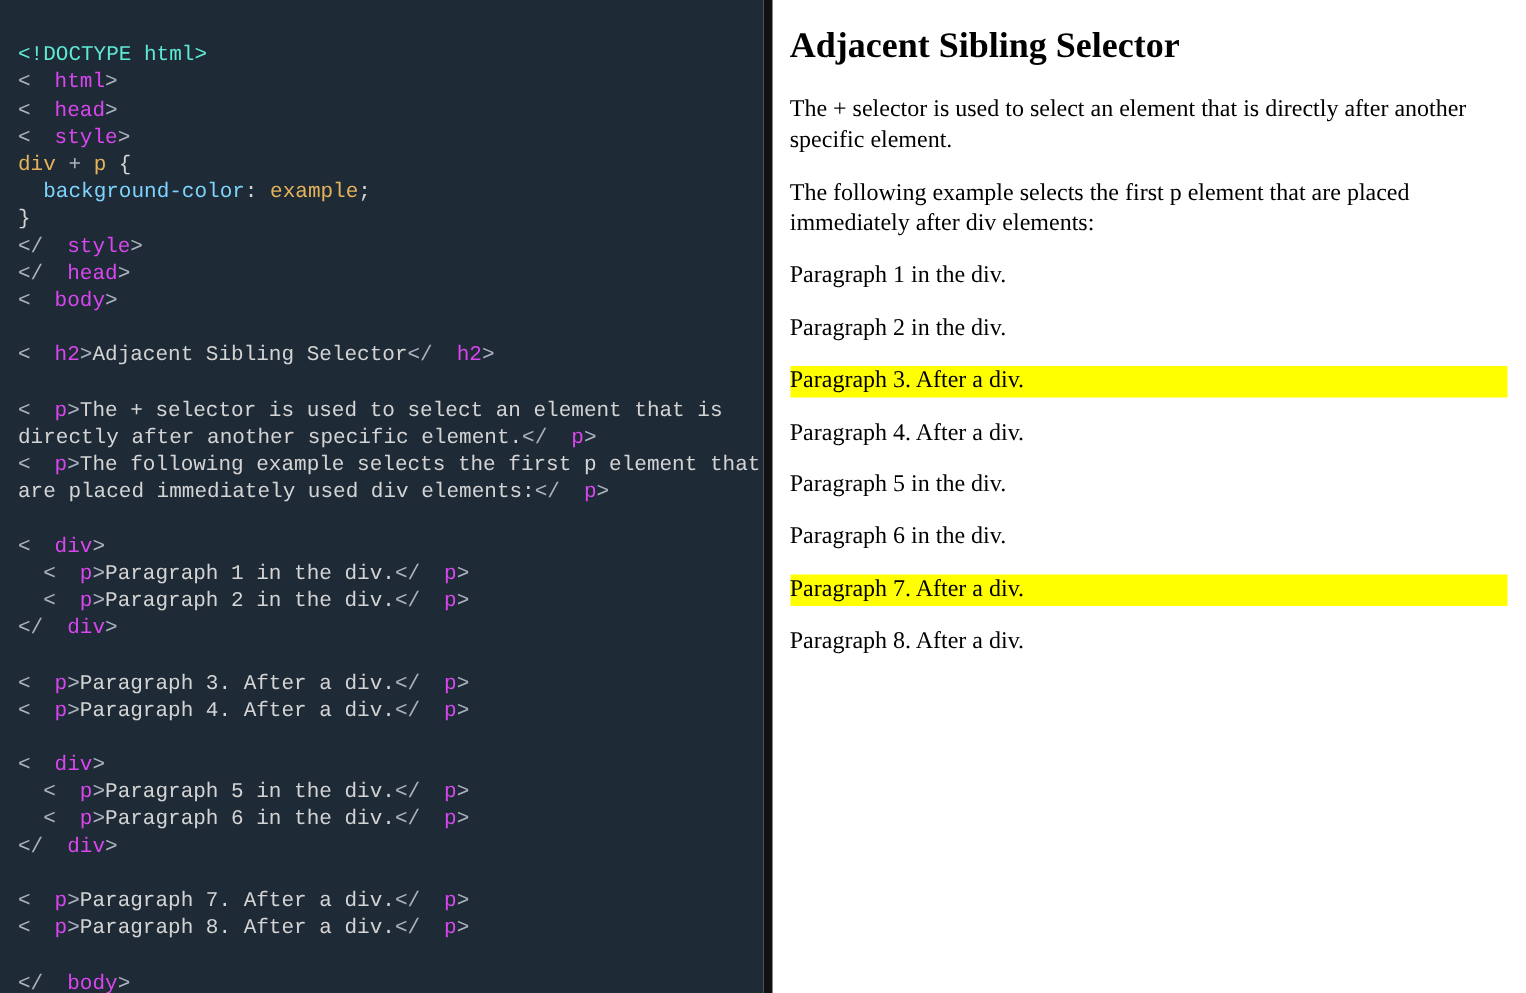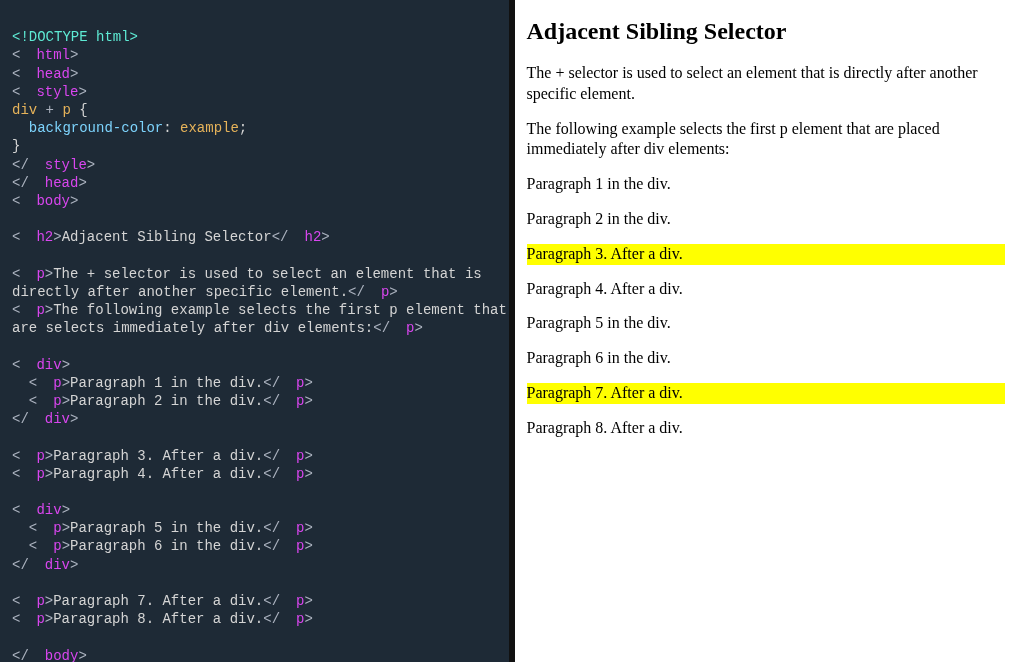--- a/index.html
+++ b/index.html
@@ -68,21 +68,21 @@
 <span class="txt">}</span>
 <span class="brk">&lt;/</span><span class="tg">style</span><span class="brk">&gt;</span>
 <span class="brk">&lt;/</span><span class="tg">head</span><span class="brk">&gt;</span>
 <span class="brk">&lt;</span><span class="tg">body</span><span class="brk">&gt;</span>
 
 <span class="brk">&lt;</span><span class="tg">h2</span><span class="brk">&gt;</span><span class="txt">Adjacent Sibling Selector</span><span class="brk">&lt;/</span><span class="tg">h2</span><span class="brk">&gt;</span>
 
 <span class="brk">&lt;</span><span class="tg">p</span><span class="brk">&gt;</span><span class="txt">The + selector is used to select an element that is 
 directly after another specific element.</span><span class="brk">&lt;/</span><span class="tg">p</span><span class="brk">&gt;</span>
 <span class="brk">&lt;</span><span class="tg">p</span><span class="brk">&gt;</span><span class="txt">The following example selects the first p element that 
-are selects immediately after div elements:</span><span class="brk">&lt;/</span><span class="tg">p</span><span class="brk">&gt;</span>
+are placed immediately used div elements:</span><span class="brk">&lt;/</span><span class="tg">p</span><span class="brk">&gt;</span>
 
 <span class="brk">&lt;</span><span class="tg">div</span><span class="brk">&gt;</span>
   <span class="brk">&lt;</span><span class="tg">p</span><span class="brk">&gt;</span><span class="txt">Paragraph 1 in the div.</span><span class="brk">&lt;/</span><span class="tg">p</span><span class="brk">&gt;</span>
   <span class="brk">&lt;</span><span class="tg">p</span><span class="brk">&gt;</span><span class="txt">Paragraph 2 in the div.</span><span class="brk">&lt;/</span><span class="tg">p</span><span class="brk">&gt;</span>
 <span class="brk">&lt;/</span><span class="tg">div</span><span class="brk">&gt;</span>
 
 <span class="brk">&lt;</span><span class="tg">p</span><span class="brk">&gt;</span><span class="txt">Paragraph 3. After a div.</span><span class="brk">&lt;/</span><span class="tg">p</span><span class="brk">&gt;</span>
 <span class="brk">&lt;</span><span class="tg">p</span><span class="brk">&gt;</span><span class="txt">Paragraph 4. After a div.</span><span class="brk">&lt;/</span><span class="tg">p</span><span class="brk">&gt;</span>
 
 <span class="brk">&lt;</span><span class="tg">div</span><span class="brk">&gt;</span>

